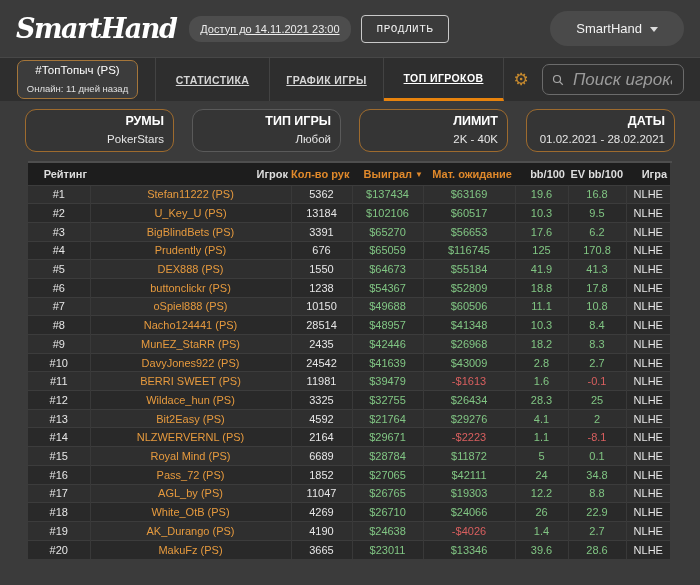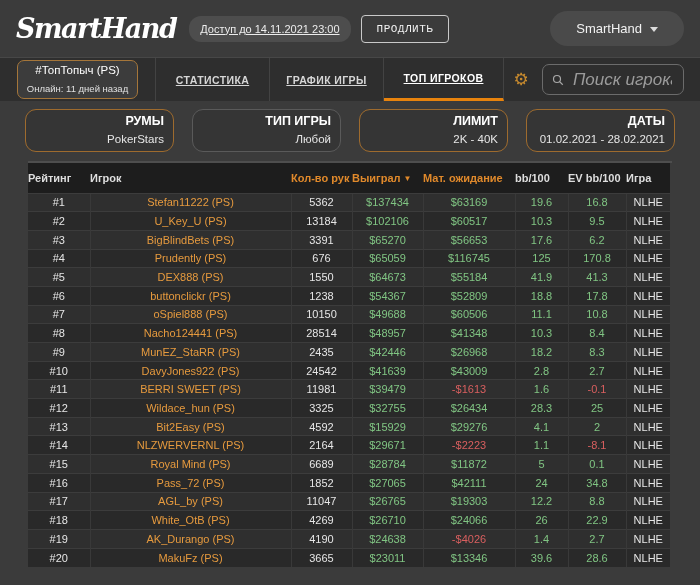--- a/index.html
+++ b/index.html
@@ -54,21 +54,21 @@
   
   .filters { display:flex; gap:18px; padding:8px 25px; }
   .filter-box { flex:1; border:1px solid #5a5a5a; border-radius:11px; background:#353535; text-align:right; padding:4px 9px 6px; cursor:pointer; }
   .filter-box.hl { border-color:#9e6b2e; }
   .f-label { font-size:12.5px; font-weight:700; color:#ffffff; }
   .f-value { font-size:11.5px; color:#e6e6e6; margin-top:5px; white-space:nowrap; }
 
   
   .table-wrap { margin:1px 28px 0; border-top:2px solid #4e4e4e; }
   table { border-collapse:collapse; table-layout:fixed; width:642px; }
-  thead th { background:#1d1d1d; height:30px; font-size:11px; font-weight:700; color:#dedede; text-align:left; padding:0; cursor:pointer; white-space:nowrap; }
+  thead th { background:#1d1d1d; height:22px; font-size:11px; font-weight:700; color:#dedede; text-align:right; padding:0; cursor:pointer; white-space:nowrap; }
   thead th.accent { color:#e0892b; }
   .arrow { color:#e0892b; font-size:8px; margin-left:3px; vertical-align:1px; }
   tbody tr:nth-child(odd)  { background:#2f2f2f; }
   tbody tr:nth-child(even) { background:#292929; }
   tbody td { height:18.7px; font-size:11px; text-align:center; padding:0 2px; border-top:1px solid #3c3c3c; white-space:nowrap; overflow:hidden; }
   tbody td + td { border-left:1px solid #393939; }
   .c-rank, .c-hands, .c-game { color:#e6e6e6; }
   .c-player { color:#e69a3e; cursor:pointer; }
   .pos { color:#80c583; }
   .neg { color:#d95f5f; }
@@ -276,21 +276,21 @@
     <td class="c-num pos">$32755</td>
     <td class="c-num pos">$26434</td>
     <td class="c-num pos">28.3</td>
     <td class="c-num pos">25</td>
     <td class="c-game">NLHE</td>
   </tr>
           <tr>
     <td class="c-rank">#13</td>
     <td class="c-player">Bit2Easy (PS)</td>
     <td class="c-hands">4592</td>
-    <td class="c-num pos">$15929</td>
+    <td class="c-num pos">$21764</td>
     <td class="c-num pos">$29276</td>
     <td class="c-num pos">4.1</td>
     <td class="c-num pos">2</td>
     <td class="c-game">NLHE</td>
   </tr>
           <tr>
     <td class="c-rank">#14</td>
     <td class="c-player">NLZWERVERNL (PS)</td>
     <td class="c-hands">2164</td>
     <td class="c-num pos">$29671</td>

